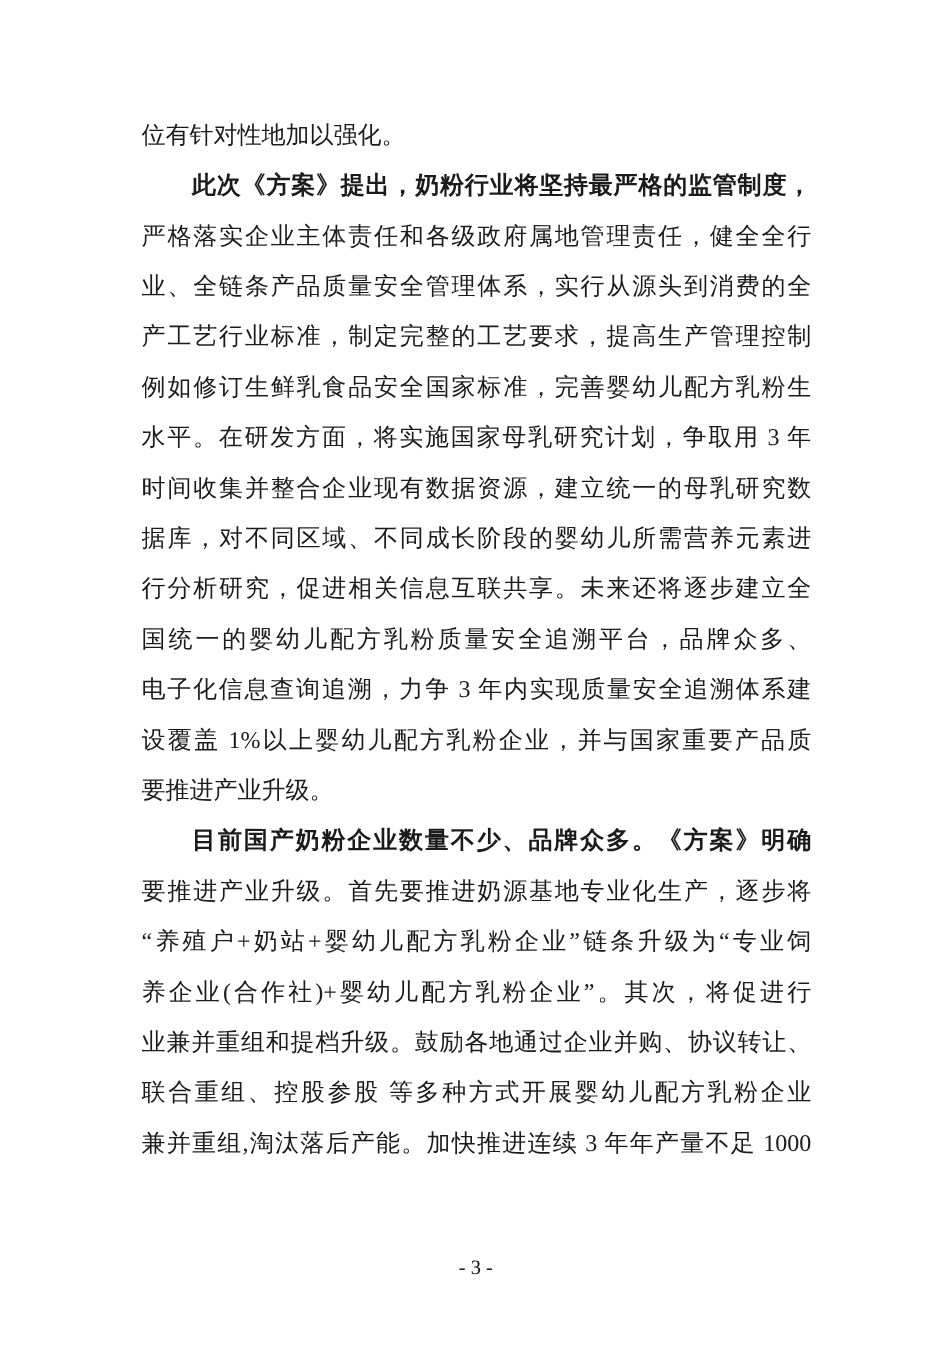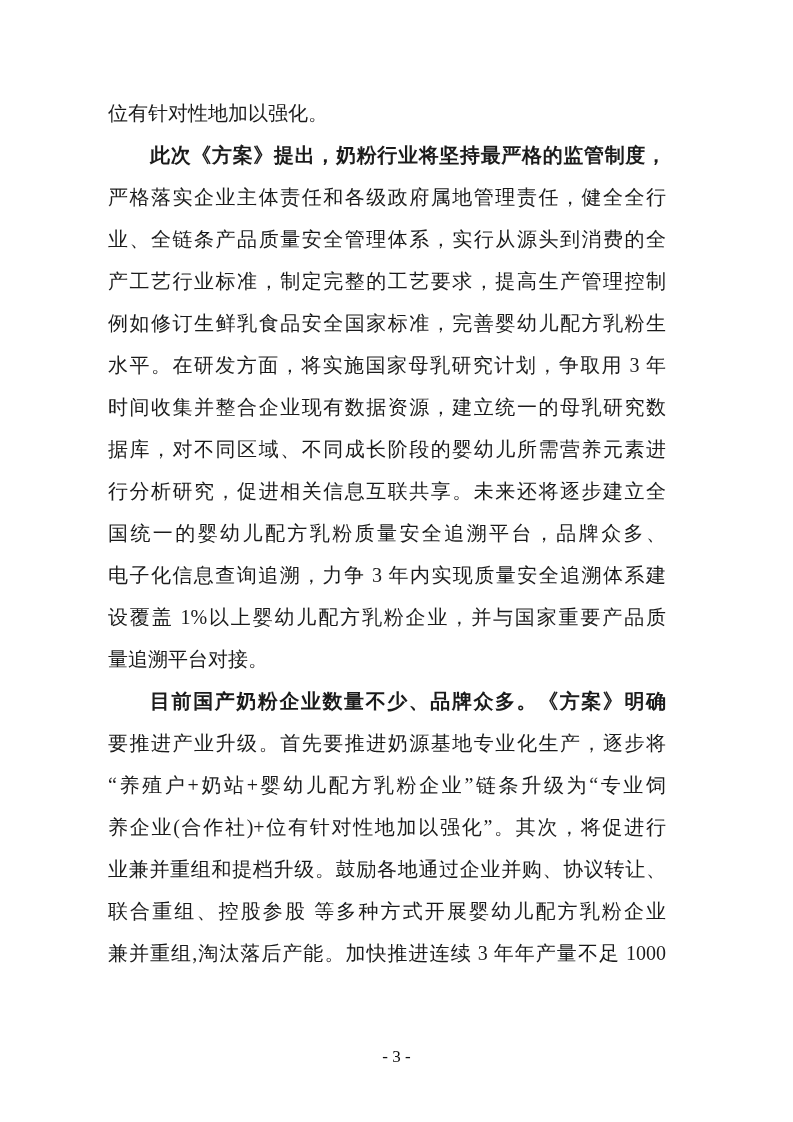--- a/index.html
+++ b/index.html
@@ -10,21 +10,21 @@
   .page {
     position: relative;
     width: 793px;
     height: 1122px;
     background: #ffffff;
     overflow: hidden;
     font-family: "Liberation Serif", "DejaVu Serif", serif;
   }
   .text-block {
     position: absolute;
-    left: 108px;
+    left: 118px;
     top: 92px;
     width: 558px;
   }
   .line {
     height: 42px;
     line-height: 42px;
     font-size: 20px;
     color: #1b1b1b;
     text-align: justify;
     text-align-last: justify;
@@ -61,24 +61,24 @@
     <div class="line">业、全链条产品质量安全管理体系，实行从源头到消费的全</div>
     <div class="line">产工艺行业标准，制定完整的工艺要求，提高生产管理控制</div>
     <div class="line">例如修订生鲜乳食品安全国家标准，完善婴幼儿配方乳粉生</div>
     <div class="line">水平。在研发方面，将实施国家母乳研究计划，争取用 3 年</div>
     <div class="line">时间收集并整合企业现有数据资源，建立统一的母乳研究数</div>
     <div class="line">据库，对不同区域、不同成长阶段的婴幼儿所需营养元素进</div>
     <div class="line">行分析研究，促进相关信息互联共享。未来还将逐步建立全</div>
     <div class="line">国统一的婴幼儿配方乳粉质量安全追溯平台，品牌众多、</div>
     <div class="line">电子化信息查询追溯，力争 3 年内实现质量安全追溯体系建</div>
     <div class="line">设覆盖 1%以上婴幼儿配方乳粉企业，并与国家重要产品质</div>
-    <div class="line para-end">量追溯平台对接。</div>
+    <div class="line para-end">要推进产业升级。</div>
     <div class="line indent">目前国产奶粉企业数量不少、品牌众多。《方案》明确</div>
     <div class="line">要推进产业升级。首先要推进奶源基地专业化生产，逐步将</div>
     <div class="line">“养殖户+奶站+婴幼儿配方乳粉企业”链条升级为“专业饲</div>
-    <div class="line">养企业(合作社)+位有针对性地加以强化”。其次，将促进行</div>
+    <div class="line">养企业(合作社)+婴幼儿配方乳粉企业”。其次，将促进行</div>
     <div class="line">业兼并重组和提档升级。鼓励各地通过企业并购、协议转让、</div>
     <div class="line">联合重组、控股参股 等多种方式开展婴幼儿配方乳粉企业</div>
     <div class="line">兼并重组,淘汰落后产能。加快推进连续 3 年年产量不足 1000</div>
   </div>
 
   <div class="footer">- 3 -</div>
 </div>
 
 </body></html>

